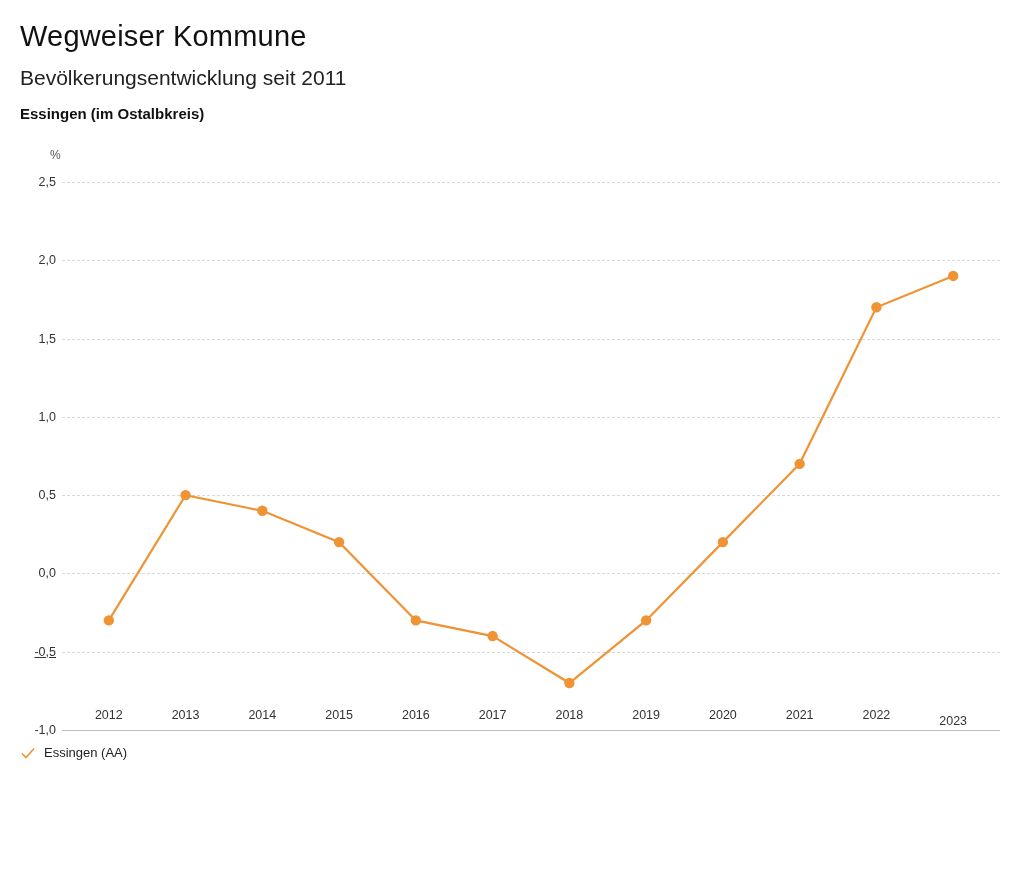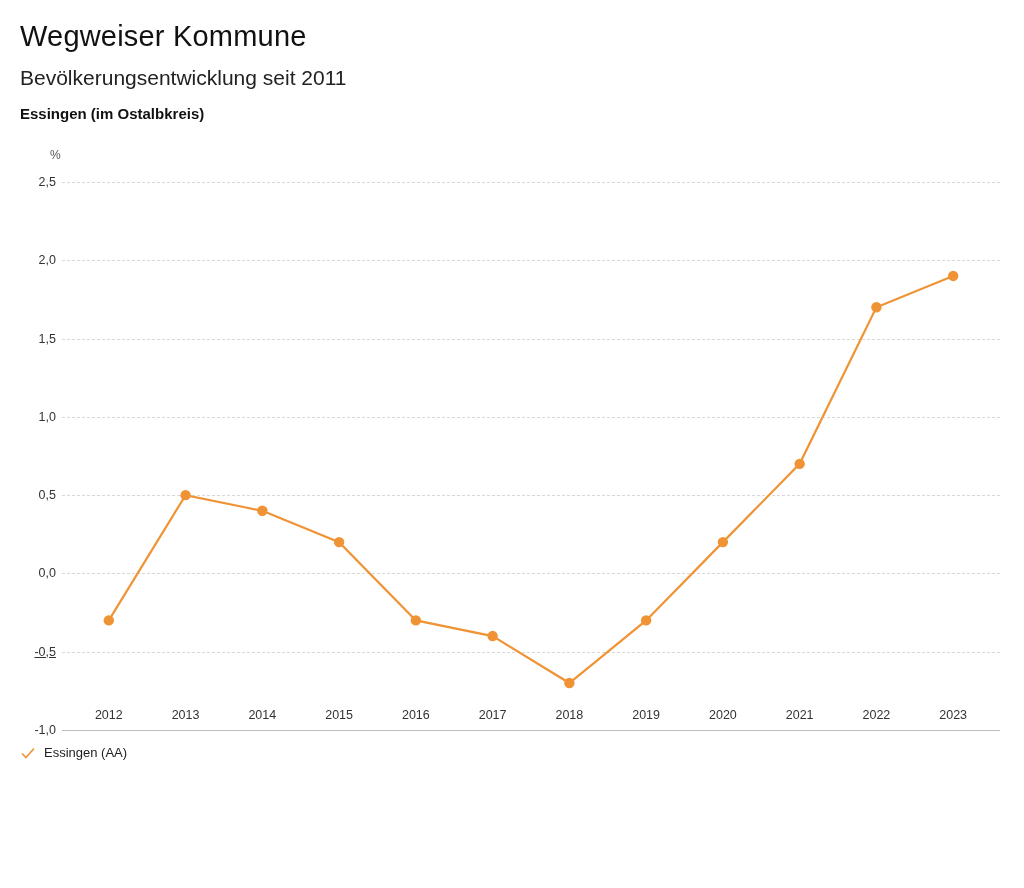--- a/index.html
+++ b/index.html
@@ -207,21 +207,21 @@
         <div class="xlabel" style="left: 123.583px; top: 2px;">2013</div>
         <div class="xlabel" style="left: 200.342px; top: 2px;">2014</div>
         <div class="xlabel" style="left: 277.101px; top: 2px;">2015</div>
         <div class="xlabel" style="left: 353.861px; top: 2px;">2016</div>
         <div class="xlabel" style="left: 430.62px; top: 2px;">2017</div>
         <div class="xlabel" style="left: 507.38px; top: 2px;">2018</div>
         <div class="xlabel" style="left: 584.139px; top: 2px;">2019</div>
         <div class="xlabel" style="left: 660.899px; top: 2px;">2020</div>
         <div class="xlabel" style="left: 737.658px; top: 2px;">2021</div>
         <div class="xlabel" style="left: 814.417px; top: 2px;">2022</div>
-        <div class="xlabel" style="left: 891.177px; top: 2px;">2023</div>
+        <div class="xlabel" style="left: 891.177px; top: 8px;">2023</div>
       </div>
   </div>
 
   <div class="legend">
     <span class="legend-check">
       <svg width="16" height="16" viewBox="0 0 16 16">
         <path d="M2 8.5 L6 12.5 L14 3.5" fill="none" stroke="#ef9334" stroke-width="1.6"></path>
       </svg>
     </span>
     <span class="legend-label">Essingen (AA)</span>

